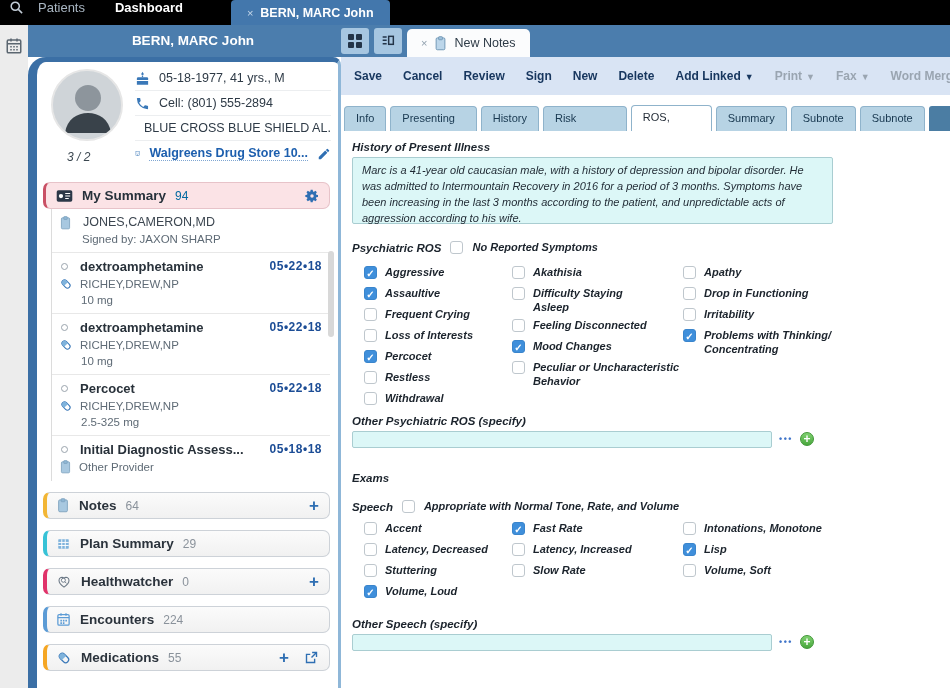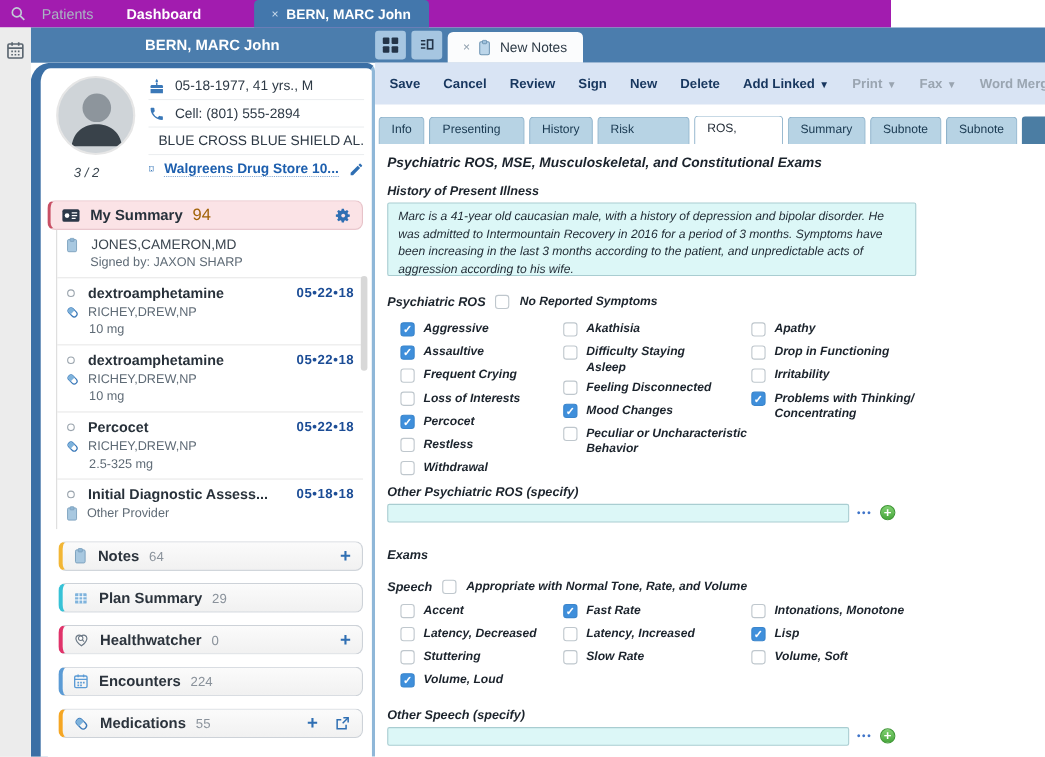--- a/index.html
+++ b/index.html
@@ -1,22 +1,22 @@
 <!DOCTYPE html>
 <html><head>
 <meta charset="utf-8">
 <style>
   * { margin:0; padding:0; box-sizing:border-box; }
   html,body { width:950px; height:688px; overflow:hidden; background:#fff;
     font-family:"Liberation Sans", sans-serif; }
   svg { display:block; }
 
   
-  .topbar { position:absolute; left:0; top:0; width:810px; height:25px; background:#a21caf;
-    display:flex; align-items:center; }
+  .topbar { position:absolute; left:0; top:0; width:950px; height:25px; background:#000000;
+    display:flex; align-items:flex-start; }
   .topbar .search { margin:0 14px 0 9px; }
   .top-item { font-size:13px; color:#a9b6c2; margin-right:30px; }
   .top-item.bold { color:#fff; font-weight:bold; }
   .top-tab { height:25px; background:#4377ac; border-radius:4px 4px 0 0; display:flex;
     align-items:center; padding:0 16px; color:#fff; font-weight:bold; font-size:12.5px; }
   .top-tab .x { color:#c6d8ea; font-weight:normal; font-size:11px; margin-right:7px; }
 
   
   .secondbar { position:absolute; left:28px; top:25px; width:922px; height:32px; background:#4b7dad; }
   .pt-name { position:absolute; left:20px; top:8px; width:290px; text-align:center; color:#fff;
@@ -49,38 +49,38 @@
     font-size:12.5px; color:#2e3a46; white-space:nowrap; overflow:hidden; }
   .inforow:last-child { border-bottom:none; }
   .inforow.link .txt { color:#1d5fae; font-weight:bold; border-bottom:1px dotted #7fa6d2; }
   .inforow .pencil { margin-left:auto; }
 
   
   .sumhead { margin:2px 8px 0 6px; height:27px; background:#fbe3e6; border:1px solid #e7c3c9;
     border-left:3px solid #c95065; border-radius:7px; display:flex; align-items:center;
     padding:0 9px 0 10px; gap:9px; }
   .sumhead .t { font-weight:bold; font-size:13.5px; color:#27313b; }
-  .sumhead .c { font-size:15px; color:#a16207; }
+  .sumhead .c { font-size:12px; color:#0369a1; }
   .sumhead .gear { margin-left:auto; }
   .sumlist { margin:0 8px 0 14px; border-left:1px solid #dcdcdc; position:relative; }
   .sumitem { padding:6px 8px 7px 6px; border-bottom:1px solid #e8e8e8; }
   .srow { display:flex; align-items:flex-start; gap:8px; }
   .srow .bullet { width:7px; height:7px; border:1px solid #9aa4ad; border-radius:50%;
     margin:4px 4px 0 3px; flex:0 0 7px; }
   .srow .nm { font-weight:bold; font-size:13px; color:#28313a; flex:1; white-space:nowrap; overflow:hidden; }
   .srow .nm.plain { font-weight:normal; font-size:12.5px; color:#3c4650; }
   .srow .dt { font-weight:bold; font-size:12px; color:#1c4d96; letter-spacing:.5px; }
   .srow2 { display:flex; align-items:center; gap:7px; margin-top:3px; margin-left:1px;
     font-size:11.5px; color:#5f6b76; }
   .srow3 { margin:3px 0 0 23px; font-size:11.5px; color:#5f6b76; }
   .thumb { position:absolute; right:-4px; top:42px; width:6px; height:86px; background:#d8d8d8;
     border-radius:3px; }
 
   
-  .sect { margin:11px 8px 0 16px; height:27px; background:linear-gradient(#fbfbfb,#f1f1f1);
+  .sect { margin:11px 8px 0 6px; height:27px; background:linear-gradient(#fbfbfb,#f1f1f1);
     border:1px solid #cdd2d8; border-radius:7px; display:flex; align-items:center;
     padding:0 10px 0 9px; gap:9px; }
   .sect .t { font-weight:bold; font-size:13.5px; color:#2b333c; }
   .sect .c { font-size:12px; color:#8a929b; }
   .sect .plus { margin-left:auto; color:#2f6fb3; font-weight:bold; font-size:17px; line-height:17px; }
   .sect .ext { margin-left:6px; }
   .ac-notes { border-left:4px solid #f2b635; } .ac-plan { border-left:4px solid #37c2d6;align-items:center; }
   .ac-health { border-left:4px solid #e0336a; } .ac-enc { border-left:4px solid #5b9bd5; }
   .ac-med { border-left:4px solid #f5a623; }
   .sect .plus.hidden { visibility:hidden; }
@@ -411,21 +411,20 @@
   <span class="ntab">History</span>
   <span class="ntab">Risk Assessment</span>
   <span class="ntab active">ROS, MSE, Exam</span>
   <span class="ntab">Summary</span>
   <span class="ntab">Subnote</span>
   <span class="ntab">Subnote</span>
   <span class="stripright"></span>
 </div>
 
 <div class="content">
-  <div class="heading">Psychiatric ROS, MSE, Musculoskeletal, and Constitutional Exams</div>
 
   <div class="flabel">History of Present Illness</div>
   <div class="hpi">Marc is a 41-year old caucasian male, with a history of depression and bipolar disorder. He was admitted to Intermountain Recovery in 2016 for a period of 3 months. Symptoms have been increasing in the last 3 months according to the patient, and unpredictable acts of aggression according to his wife.</div>
 
   <div class="rosrow">
     <span class="flabel">Psychiatric ROS</span>
     <span class="cb"></span>
     <span class="glab" style="margin-left:0;">No Reported Symptoms</span>
   </div>
 

